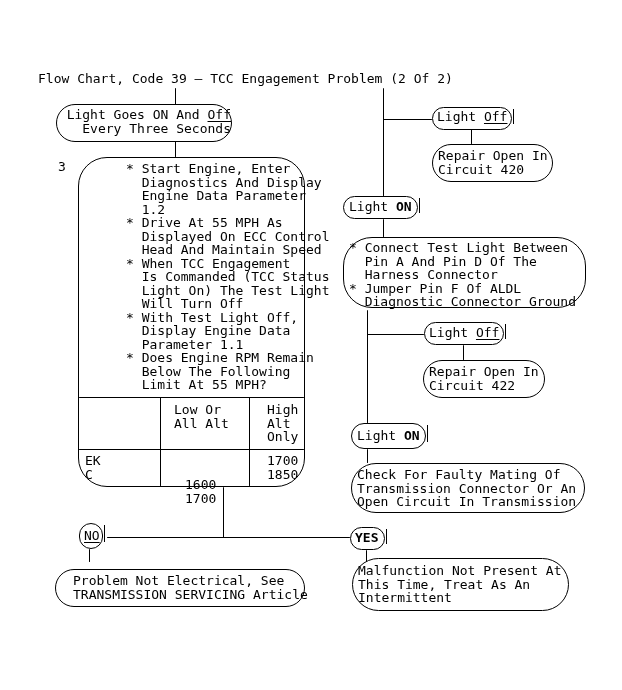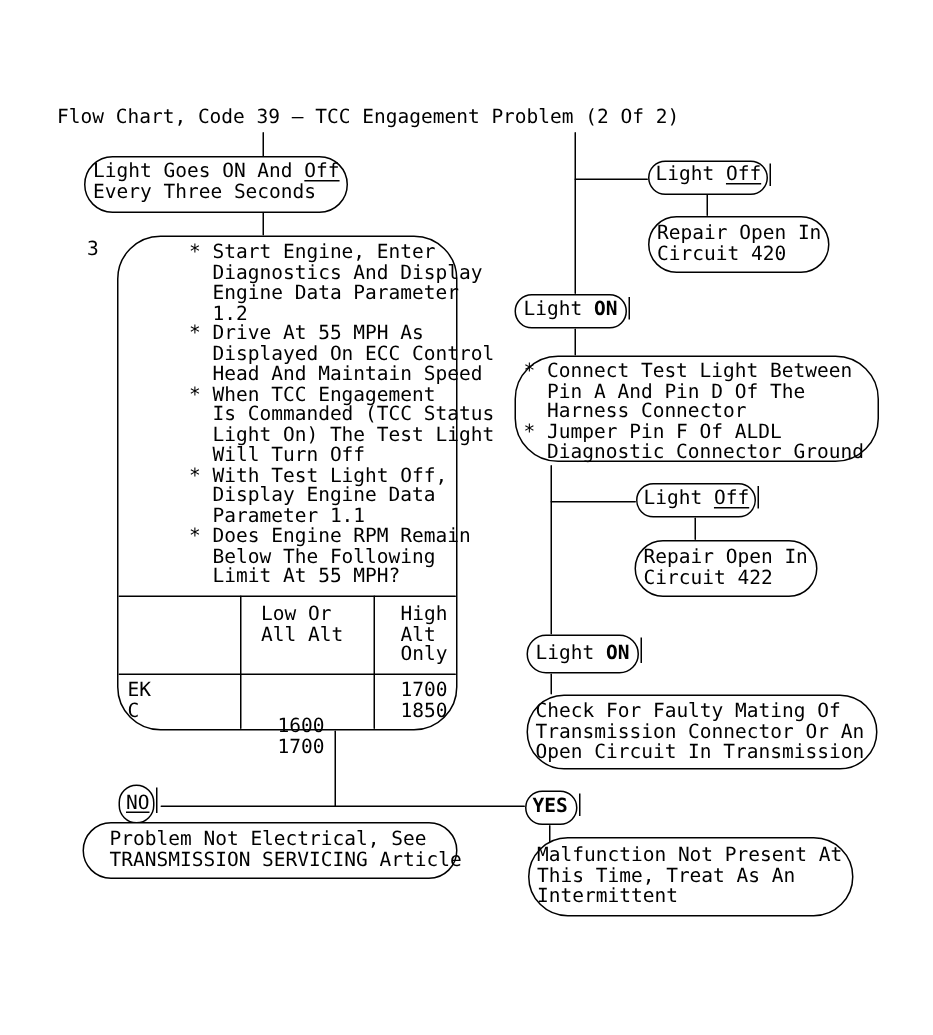--- a/index.html
+++ b/index.html
@@ -40,21 +40,21 @@
   <div class="vl" style="left:366px; top:550px; height:12px;"></div>
   <div class="vl" style="left:383px; top:88px;  height:108px;"></div>
   <div class="hl" style="left:383px; top:119px; width:49px;"></div>
   <div class="vl" style="left:471px; top:129px; height:15px;"></div>
   <div class="vl" style="left:383px; top:219px; height:18px;"></div>
   <div class="vl" style="left:367px; top:310px; height:113px;"></div>
   <div class="hl" style="left:367px; top:334px; width:57px;"></div>
   <div class="vl" style="left:463px; top:345px; height:15px;"></div>
   <div class="vl" style="left:367px; top:449px; height:14px;"></div>
 
-  <div class="box" style="left:56px; top:104px; width:176px; height:38px; padding:3px 0 0 5px;"><span>Light Goes ON And </span><span class="u">Off</span>
+  <div class="box" style="left:56px; top:104px; width:176px; height:38px; padding:3px 0 0 5px;text-align:right;"><span>Light Goes ON And </span><span class="u">Off</span>
 <span>Every Three Seconds</span></div>
 
   <div class="abs" style="left:58px; top:160px;">3</div>
 
   <div class="box" style="left:78px; top:157px; width:227px; height:330px;">
     <div class="abs" style="left:5px; top:4px;margin-left:42px;">* Start Engine, Enter
   Diagnostics And Display
   Engine Data Parameter
   1.2
 * Drive At 55 MPH As
@@ -109,20 +109,20 @@
   <div class="box tag" style="left:351px; top:423px; width:75px; height:26px; padding:5px 0 0 5px;"><span>Light </span><span class="b">ON</span></div>
 
   <div class="box" style="left:351px; top:463px; width:234px; height:50px; padding:4px 0 0 5px;">Check For Faulty Mating Of
 Transmission Connector Or An
 Open Circuit In Transmission</div>
 
   <div class="box tag" style="left:79px; top:523px; width:24px; height:26px; padding:5px 0 0 4px;"><span class="u">NO</span></div>
 
   <div class="box tag" style="left:350px; top:527px; width:35px; height:23px; padding:3px 0 10px 4px;"><span class="b">YES</span></div>
 
-  <div class="box" style="left:55px; top:548px; width:250px; height:38px; padding:4px 0 0 17px;">Problem Not Electrical, See
+  <div class="box" style="left:55px; top:569px; width:250px; height:38px; padding:4px 0 0 17px;">Problem Not Electrical, See
 TRANSMISSION SERVICING Article</div>
 
   <div class="box" style="left:352px; top:558px; width:217px; height:53px; padding:5px 0 0 5px;">Malfunction Not Present At
 This Time, Treat As An
 Intermittent</div>
 
 </div>
 
 </body></html>

